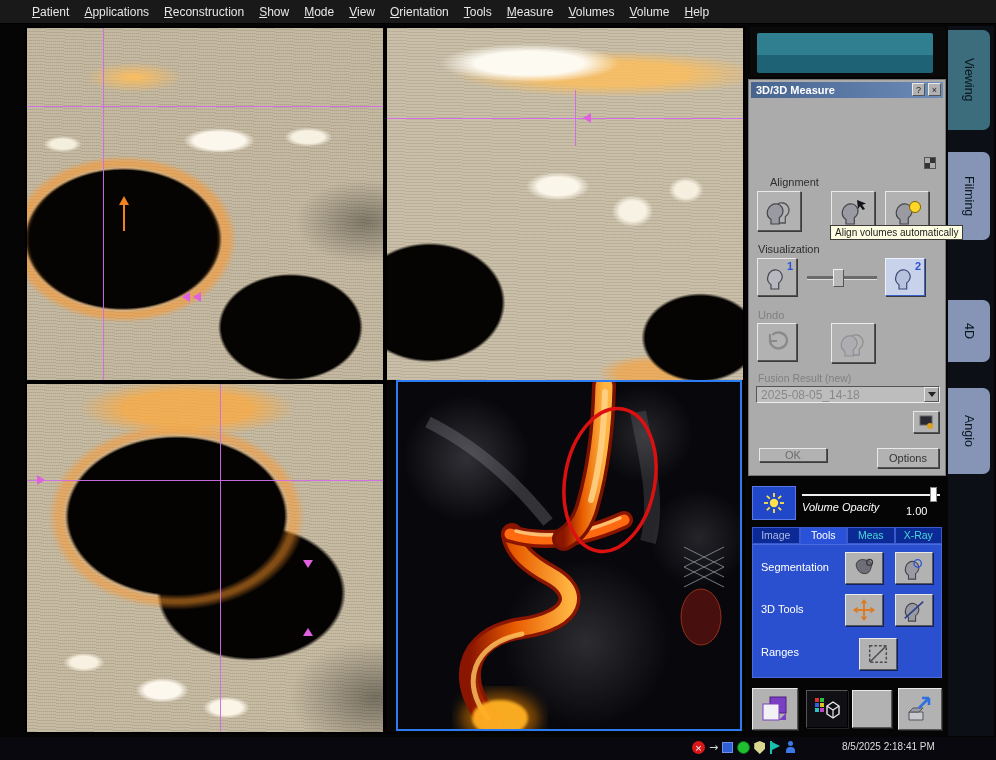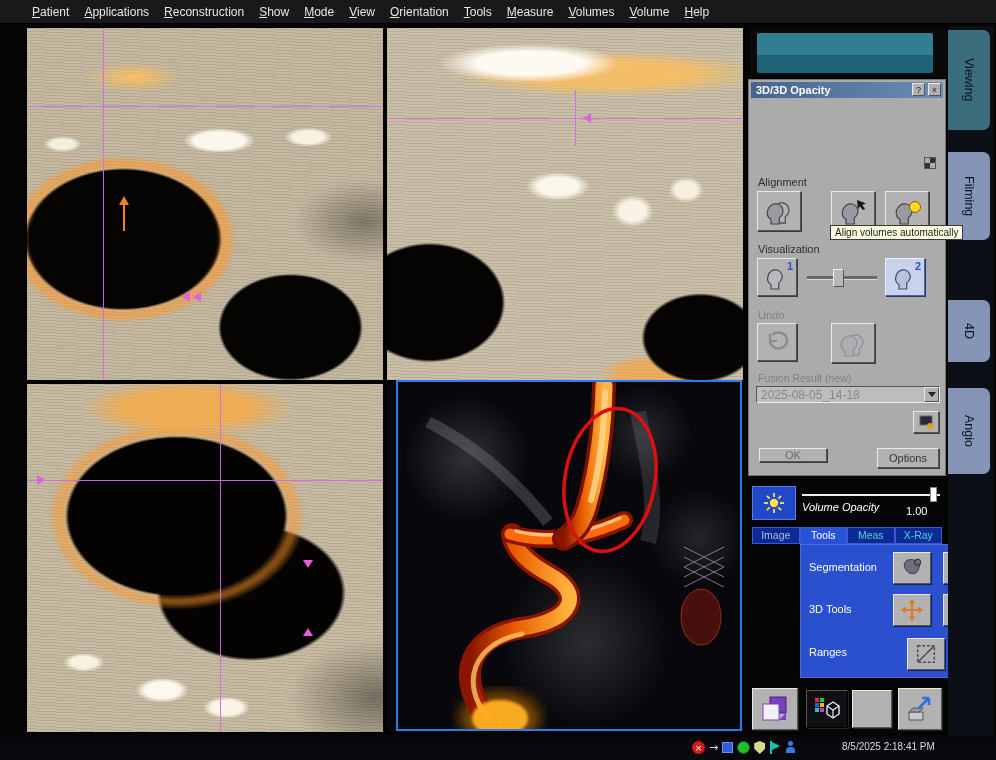--- a/index.html
+++ b/index.html
@@ -87,21 +87,21 @@
   
   .op-btn{left:752px;top:486px;width:42px;height:32px;background:#2148c8;border:1px solid #5a78e8;
     display:flex;align-items:center;justify-content:center;}
   .op-label{position:absolute;color:#fff;font-size:11px;}
   
   .ttabs{left:752px;top:527px;width:190px;height:17px;display:flex;}
   .ttab{flex:1;text-align:center;font-size:10.5px;line-height:15px;background:#0c2a96;
     border:1px solid #3c5ad0;color:#49d6d6;box-sizing:border-box;cursor:default;}
   .ttab.image{color:#aeBCe6;color:#aebce6;}
   .ttab.active{background:#2a52d8;color:#fff;border-bottom-color:#2a52d8;}
-  .bluepanel{left:752px;top:544px;width:190px;height:134px;background:#2a50d0;border:1px solid #4a6ae0;box-sizing:border-box;margin-left:48px;}
+  .bluepanel{left:752px;top:544px;width:190px;height:134px;background:#2a50d0;border:1px solid #4a6ae0;box-sizing:border-box;}
   .bp-label{position:absolute;left:8px;color:#fff;font-size:11px;}
   .bp-btn{position:absolute;width:38px;height:32px;background:#b2b2b2;border:1px solid;
     border-color:#e9e9e9 #555 #555 #e9e9e9;box-shadow:1px 1px 0 #102060;
     display:flex;align-items:center;justify-content:center;box-sizing:border-box;}
   
   .bot-btn{position:absolute;background:#b2b2b2;border:1px solid;border-color:#e9e9e9 #555 #555 #e9e9e9;
     box-shadow:1px 1px 0 #222;display:flex;align-items:center;justify-content:center;box-sizing:border-box;}
   
   .sidestrip{left:948px;top:26px;width:46px;height:710px;background:#0c1016;}
   .stab{position:absolute;left:0;width:42px;writing-mode:vertical-rl;display:flex;align-items:center;
@@ -213,29 +213,29 @@
       <ellipse cx="212" cy="98" rx="45" ry="72" transform="rotate(10 212 98)" fill="none" stroke="#dc1010" stroke-width="3.5"></ellipse>
     </svg>
   </div>
 </div>
 
 <div class="abs banner">
   <div class="abs banner-box"></div>
 </div>
 
 <div class="abs dialog">
-  <div class="dlg-title">3D/3D Opacity</div>
+  <div class="dlg-title">3D/3D Measure</div>
   <div class="dlg-sysbtn" style="right:20px;">?</div>
   <div class="dlg-sysbtn" style="right:4px;">×</div>
 
 
   <div class="abs" style="left:176px;top:78px;width:10px;height:10px;
        background:conic-gradient(#333 0 25%,transparent 0 50%,#333 0 75%,transparent 0);outline:1px solid #555;"></div>
 
-  <div class="lbl" style="left:9px;top:96px;">Alignment</div>
+  <div class="lbl" style="left:21px;top:96px;">Alignment</div>
 
   <div class="btn3d" style="left:8px;top:111px;width:44px;height:40px;">
     <svg width="30" height="27" viewBox="0 0 30 27">
       <path d="M13 25v-4.4C10 18.6 8.6 15 9.6 11.4 10.8 7 15 4 19.4 5c4 1 6.4 5 5.4 8.9-.5 2-1.8 3.8-3.5 4.9V25z" fill="none" stroke="#52525a" stroke-width="1.3"></path>
       <path d="M7 26v-4.4C4 19.6 2.6 16 3.6 12.4 4.8 8 9 5 13.4 6c4 1 6.4 5 5.4 8.9-.5 2-1.8 3.8-3.5 4.9V26z" fill="#9a9aa2" stroke="#45454d" stroke-width="1.2"></path>
     </svg>
   </div>
   <div class="btn3d" style="left:82px;top:111px;width:44px;height:40px;">
     <svg width="30" height="27" viewBox="0 0 30 27">
       <path d="M8 26v-4.4C5 19.6 3.6 16 4.6 12.4 5.8 8 10 5 14.4 6c4 1 6.4 5 5.4 8.9-.5 2-1.8 3.8-3.5 4.9V26z" fill="#9a9aa2" stroke="#45454d" stroke-width="1.2"></path>

